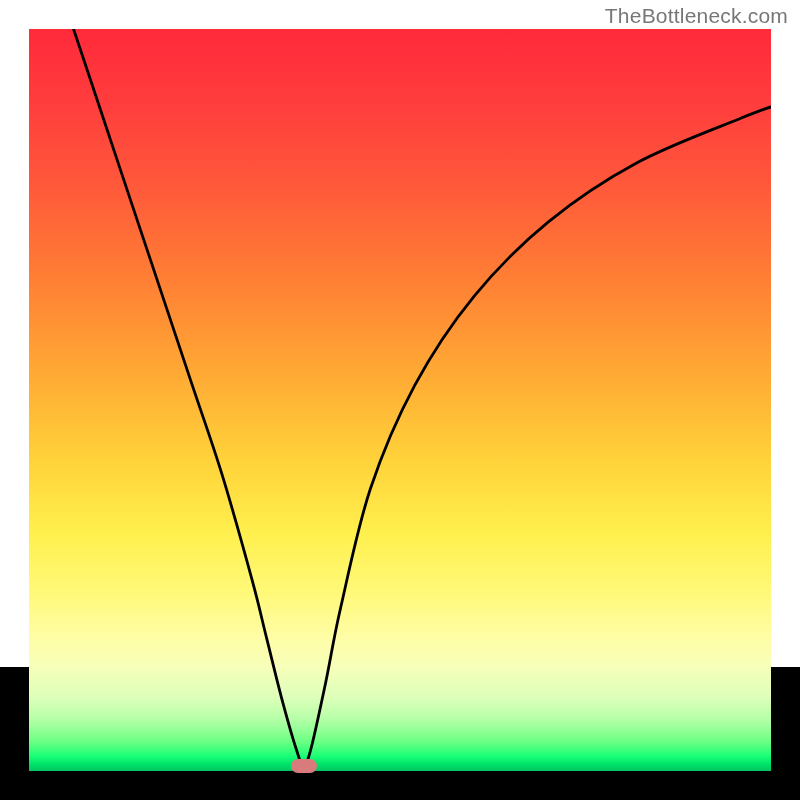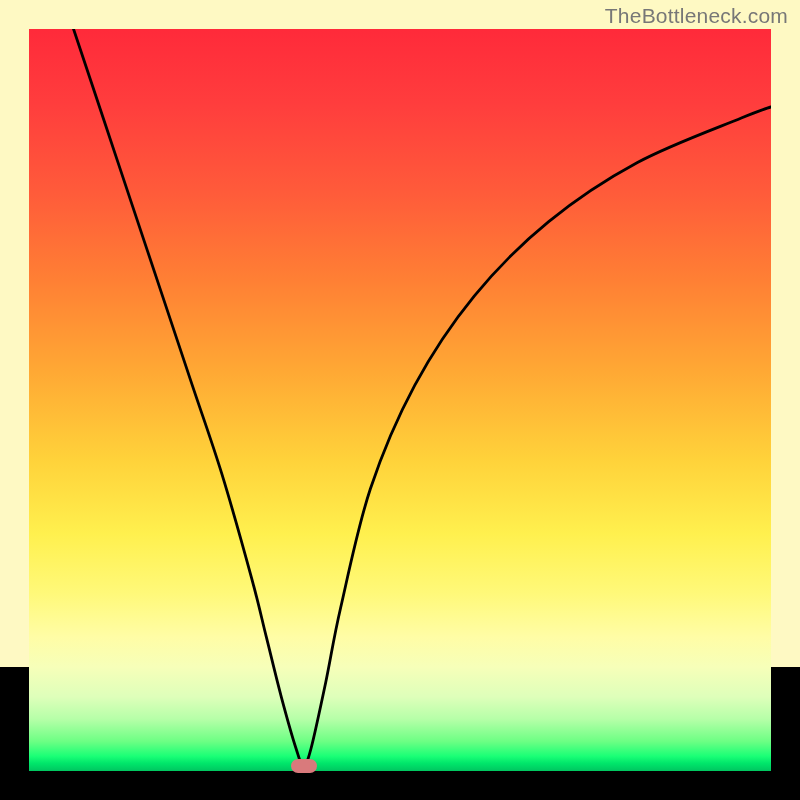--- a/index.html
+++ b/index.html
@@ -8,21 +8,21 @@
     width: 800px;
     height: 800px;
     background: #000;
     overflow: hidden;
     font-family: Arial, Helvetica, sans-serif;
   }
   .frame {
     position: relative;
     width: 800px;
     height: 667px;
-    background: #fef9c3;
+    background: #ffffff;
   }
   .plot {
     position: absolute;
     left: 29px;
     top: 29px;
     width: 742px;
     height: 742px;
     background: linear-gradient(to bottom,
       #ff2a3a 0%,
       #ff3d3d 10%,

